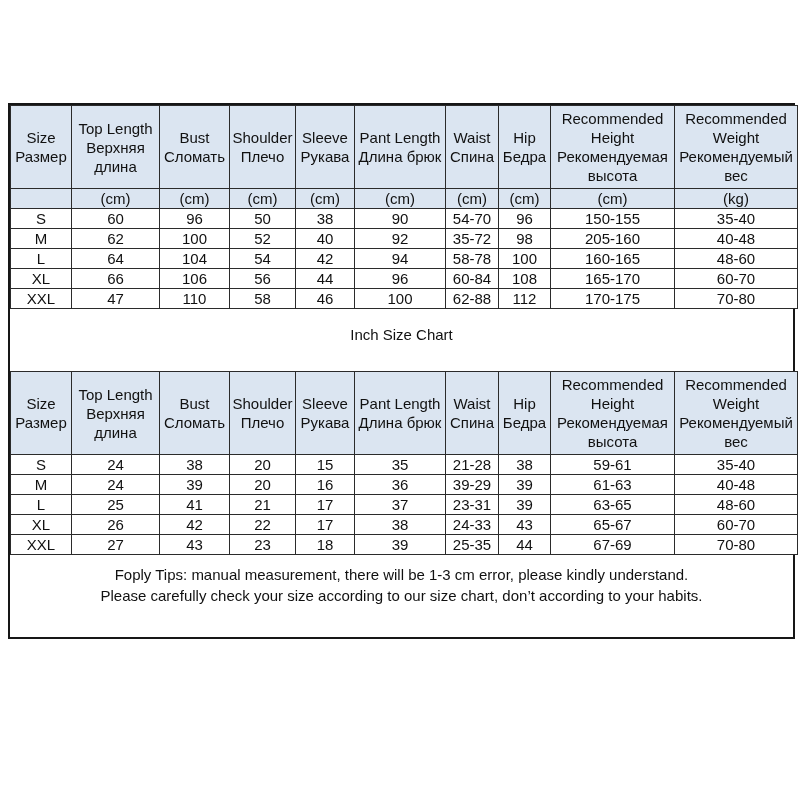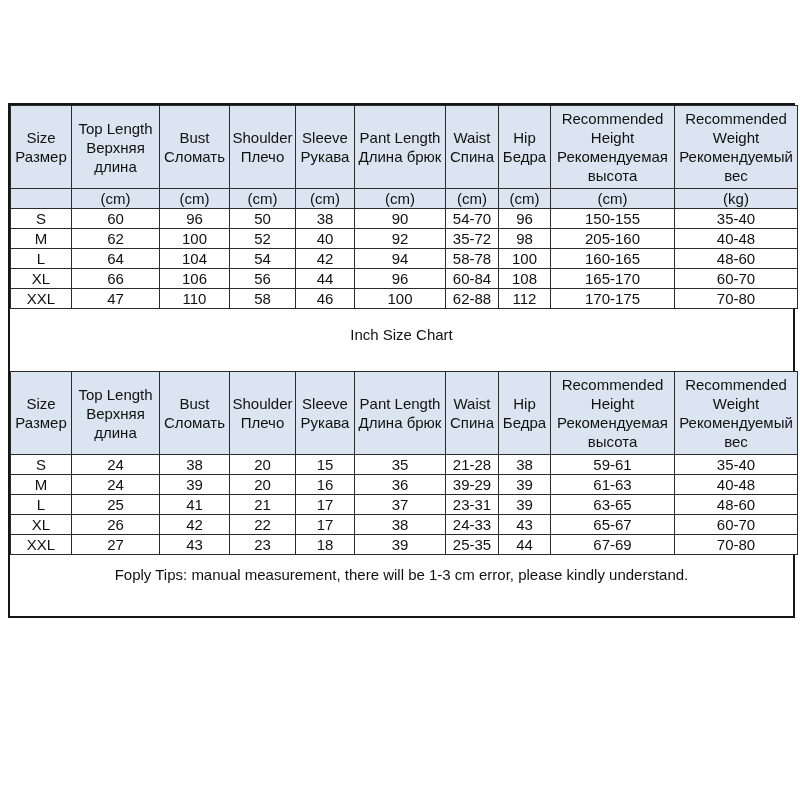--- a/index.html
+++ b/index.html
@@ -331,17 +331,18 @@
             <td>25-35</td>
             <td>44</td>
             <td>67-69</td>
             <td>70-80</td>
           </tr>
         </tbody>
       </table>
 
     <div class="footer">
       <div>Foply Tips: manual measurement, there will be 1-3 cm error, please kindly understand.</div>
+      <div>Please carefully check your size according to our size chart, don’t according to your habits.</div>
       <div class="gap"></div>
     </div>
 
   </div>
 </div>
 
 </body></html>

